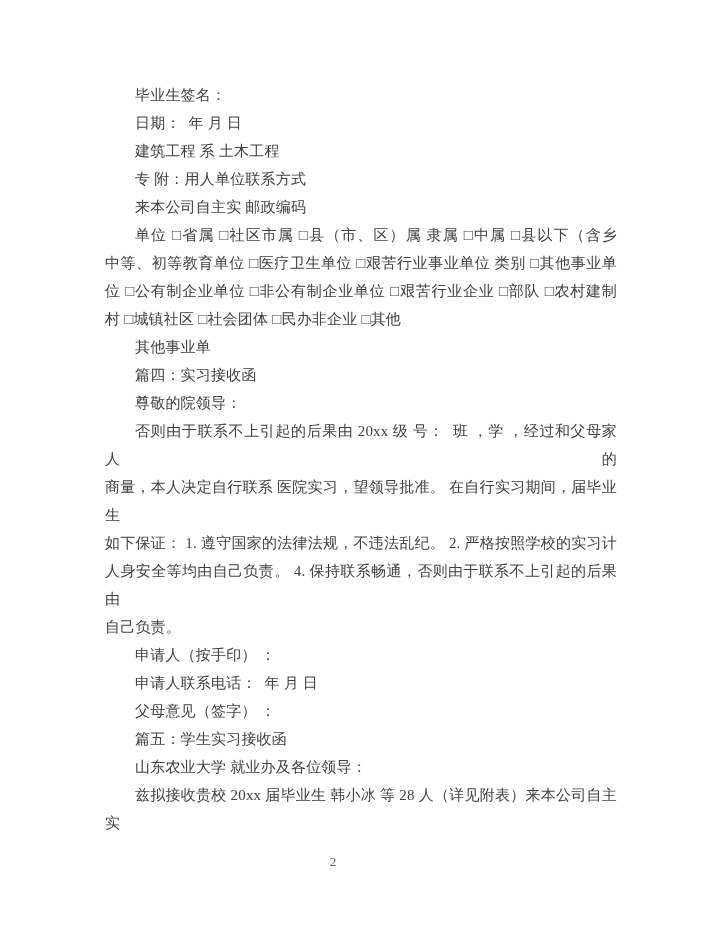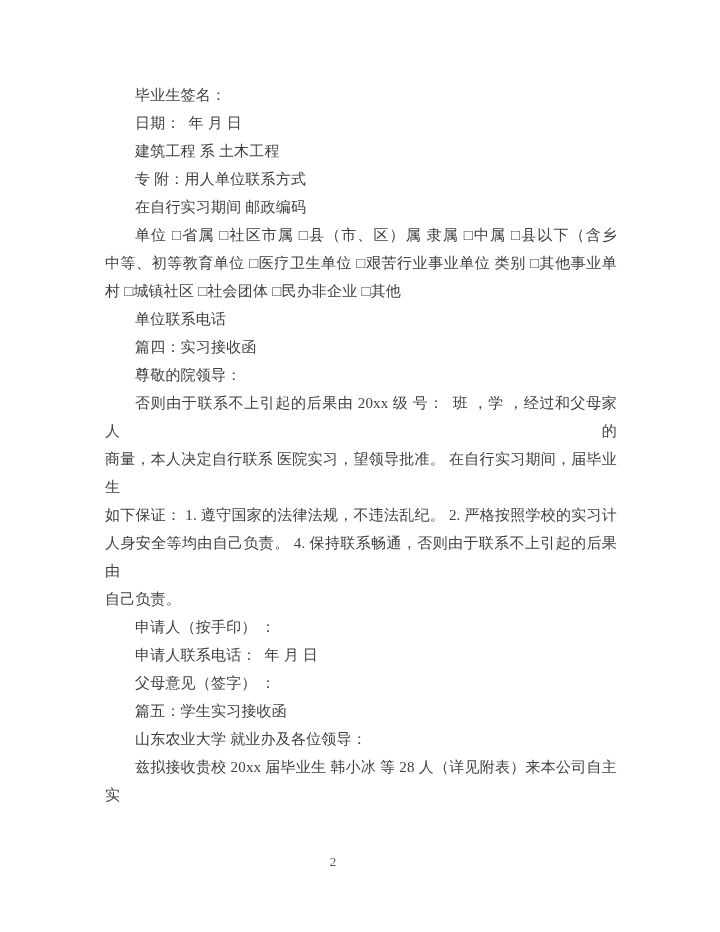--- a/index.html
+++ b/index.html
@@ -48,25 +48,26 @@
 </style>
 </head>
 <body>
 
 <div class="doc-page">
   <div class="doc-body" id="doc-body">
       <div class="line indent">毕业生签名：</div>
       <div class="line indent">日期：  年 月 日</div>
       <div class="line indent">建筑工程 系 土木工程</div>
       <div class="line indent">专 附：用人单位联系方式</div>
-      <div class="line indent">在自行实习期间 邮政编码</div>
+      <div class="line indent">来本公司自主实 邮政编码</div>
       <div class="line indent justify">单位 □省属 □社区市属 □县（市、区）属 隶属 □中属 □县以下（含乡</div>
       <div class="line justify">中等、初等教育单位 □医疗卫生单位 □艰苦行业事业单位 类别 □其他事业单</div>
+      <div class="line justify">位 □公有制企业单位 □非公有制企业单位 □艰苦行业企业 □部队 □农村建制</div>
       <div class="line">村 □城镇社区 □社会团体 □民办非企业 □其他</div>
-      <div class="line indent">单位联系电话</div>
+      <div class="line indent">其他事业单</div>
       <div class="line indent">篇四：实习接收函</div>
       <div class="line indent">尊敬的院领导：</div>
       <div class="line indent justify">否则由于联系不上引起的后果由 20xx 级 号：  班 ，学 ，经过和父母家人的</div>
       <div class="line justify">商量，本人决定自行联系 医院实习，望领导批准。 在自行实习期间，届毕业生</div>
       <div class="line justify">如下保证： 1. 遵守国家的法律法规，不违法乱纪。 2. 严格按照学校的实习计</div>
       <div class="line justify">人身安全等均由自己负责。 4. 保持联系畅通，否则由于联系不上引起的后果由</div>
       <div class="line">自己负责。</div>
       <div class="line indent">申请人（按手印） ：</div>
       <div class="line indent">申请人联系电话：  年 月 日</div>
       <div class="line indent">父母意见（签字） ：</div>

